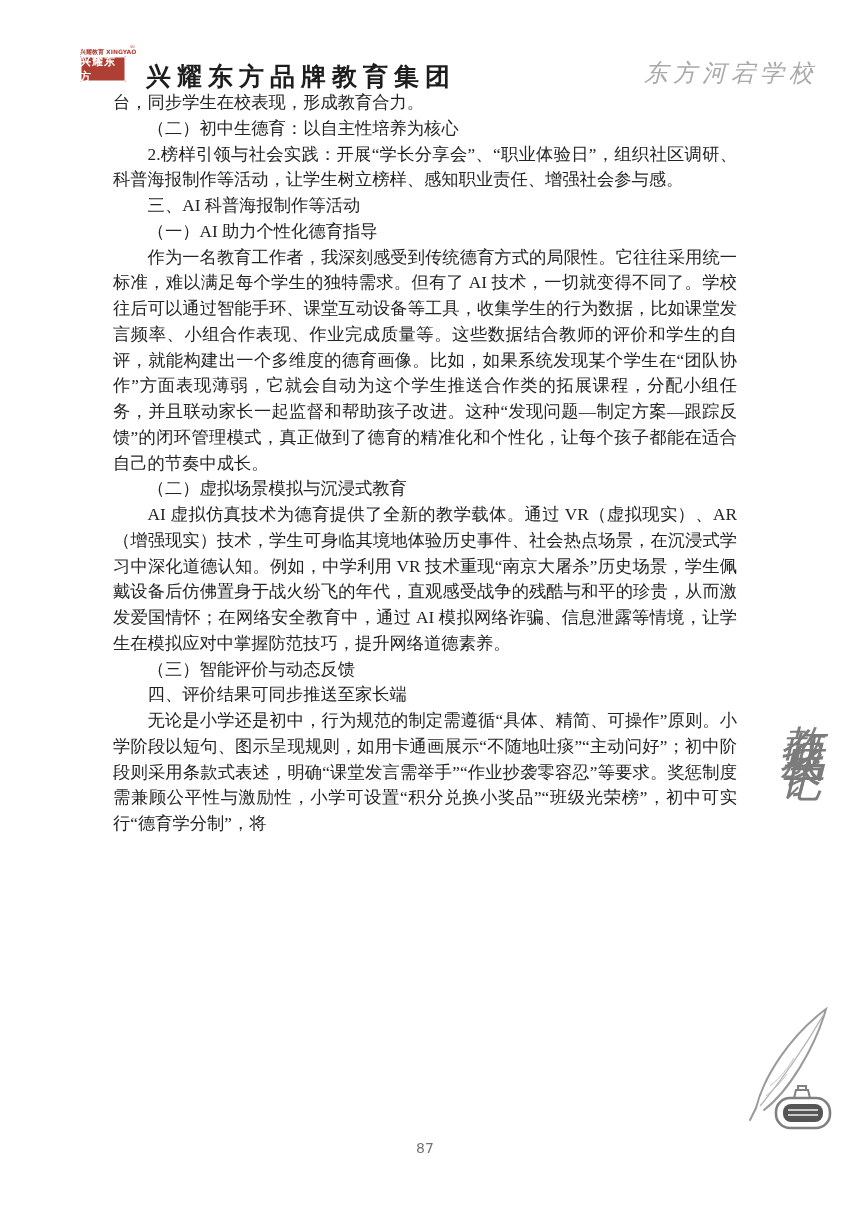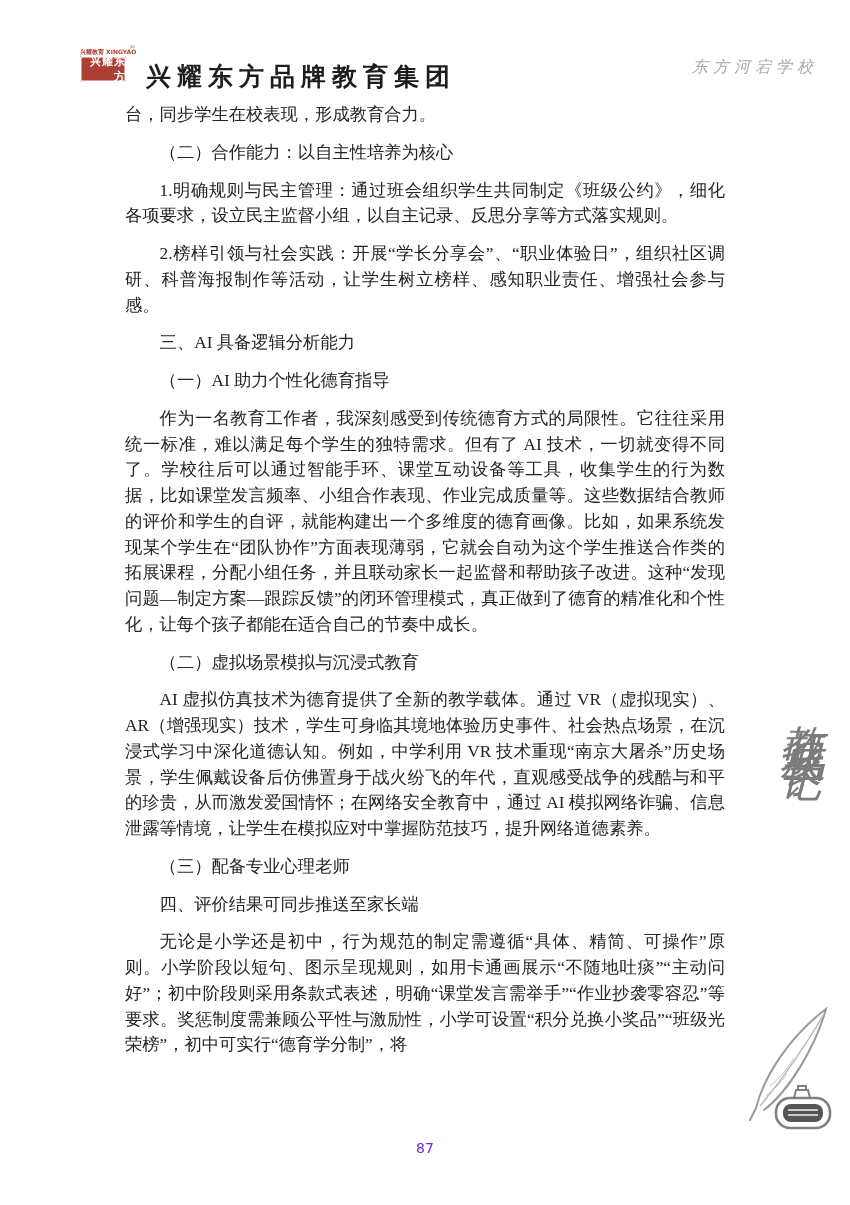--- a/index.html
+++ b/index.html
@@ -13,57 +13,56 @@
   .logo { position:absolute; left:0; top:4px; width:52px; height:44px; }
   .logo-top {
     display:block; font-size:6px; line-height:8px; color:#ae3f35;
     white-space:nowrap; font-family:"DejaVu Sans",sans-serif; font-weight:bold;
   }
   .logo-seal {
     width:46px; height:26px; background:#ae3f35; border-radius:2px;
     color:#fff; font-size:11px; font-weight:bold; display:flex;
     align-items:center; justify-content:center; letter-spacing:1px;
     box-shadow:inset 0 0 0 1.5px #fff, inset 0 0 0 3px #ae3f35;
-    text-align:right;
   }
   .logo-reg { position:absolute; top:-5px; right:-3px; font-size:7px; color:#ae3f35; }
   .brand-name {
     position:absolute; left:58px; top:8px; margin:8px;
     font-size:25px; font-weight:700; color:#1d1d1d; letter-spacing:6px;
     white-space:nowrap;
   }
   .school-name {
-    position:absolute; right:0; top:13px; font-size:16px; color:#a9a9a9;
+    position:absolute; right:0; top:13px; font-size:24px; color:#a9a9a9;
     letter-spacing:5px; font-style:italic; white-space:nowrap;
   }
 
   
   .content {
     position:absolute; left:113px; top:90px; width:624px;
     font-size:17.3px; line-height:25.75px; color:#242424;
     text-align:justify;
   }
-  .para { margin:12px; text-indent:2em; }
+  .para { margin:0; text-indent:2em; }
   .para.no-indent { text-indent:0; }
 
   
   .motto {
     position:absolute; left:780px; top:692px;
     writing-mode:vertical-rl; -webkit-writing-mode:vertical-rl;
     font-size:42px; letter-spacing:7px; color:#7c7c7c;
     font-style:italic; font-weight:500; line-height:1;
   }
 
   
   .quill { position:absolute; left:740px; top:1006px; width:102px; height:138px; }
 
   
   .footer { position:absolute; left:0; top:1139px; width:100%; text-align:center; }
   .page-number {
-    font-size:14px; color:#6d28d9;
+    font-size:14px; color:#737373;
     font-family:"DejaVu Sans","Liberation Sans",sans-serif;
   }
 </style>
 </head>
 <body>
 
 <div class="page">
 
   <header class="header">
     <div class="logo">
@@ -74,39 +73,38 @@
       <span class="logo-reg">®</span>
     </div>
     <h1 class="brand-name">兴耀东方品牌教育集团</h1>
     <div class="school-name">东方河宕学校</div>
   </header>
 
   <main class="content">
 
       <p class="para no-indent">台，同步学生在校表现，形成教育合力。</p>
 
-      <p class="para">（二）合作能力：以自主性培养为核心</p>
+      <p class="para">（二）初中生德育：以自主性培养为核心</p>
 
 
-      <p class="para">1.明确规则与民主管理：通过班会组织学生共同制定《班级公约》，细化各项要求，设立民主监督小组，以自主记录、反思分享等方式落实规则。</p>
 
       <p class="para">2.榜样引领与社会实践：开展“学长分享会”、“职业体验日”，组织社区调研、科普海报制作等活动，让学生树立榜样、感知职业责任、增强社会参与感。</p>
 
 
-      <p class="para">三、AI 具备逻辑分析能力</p>
+      <p class="para">三、AI 科普海报制作等活动</p>
 
       <p class="para">（一）AI 助力个性化德育指导</p>
 
       <p class="para">作为一名教育工作者，我深刻感受到传统德育方式的局限性。它往往采用统一标准，难以满足每个学生的独特需求。但有了 AI 技术，一切就变得不同了。学校往后可以通过智能手环、课堂互动设备等工具，收集学生的行为数据，比如课堂发言频率、小组合作表现、作业完成质量等。这些数据结合教师的评价和学生的自评，就能构建出一个多维度的德育画像。比如，如果系统发现某个学生在“团队协作”方面表现薄弱，它就会自动为这个学生推送合作类的拓展课程，分配小组任务，并且联动家长一起监督和帮助孩子改进。这种“发现问题—制定方案—跟踪反馈”的闭环管理模式，真正做到了德育的精准化和个性化，让每个孩子都能在适合自己的节奏中成长。</p>
 
       <p class="para">（二）虚拟场景模拟与沉浸式教育</p>
 
       <p class="para">AI 虚拟仿真技术为德育提供了全新的教学载体。通过 VR（虚拟现实）、AR（增强现实）技术，学生可身临其境地体验历史事件、社会热点场景，在沉浸式学习中深化道德认知。例如，中学利用 VR 技术重现“南京大屠杀”历史场景，学生佩戴设备后仿佛置身于战火纷飞的年代，直观感受战争的残酷与和平的珍贵，从而激发爱国情怀；在网络安全教育中，通过 AI 模拟网络诈骗、信息泄露等情境，让学生在模拟应对中掌握防范技巧，提升网络道德素养。</p>
 
-      <p class="para">（三）配备专业心理老师</p>
+      <p class="para">（三）智能评价与动态反馈</p>
 
 
       <p class="para">四、评价结果可同步推送至家长端</p>
 
 
       <p class="para">无论是小学还是初中，行为规范的制定需遵循“具体、精简、可操作”原则。小学阶段以短句、图示呈现规则，如用卡通画展示“不随地吐痰”“主动问好”；初中阶段则采用条款式表述，明确“课堂发言需举手”“作业抄袭零容忍”等要求。奖惩制度需兼顾公平性与激励性，小学可设置“积分兑换小奖品”“班级光荣榜”，初中可实行“德育学分制”，将</p>
     </main>
 
   <aside class="motto">教师成长手记</aside>
 

